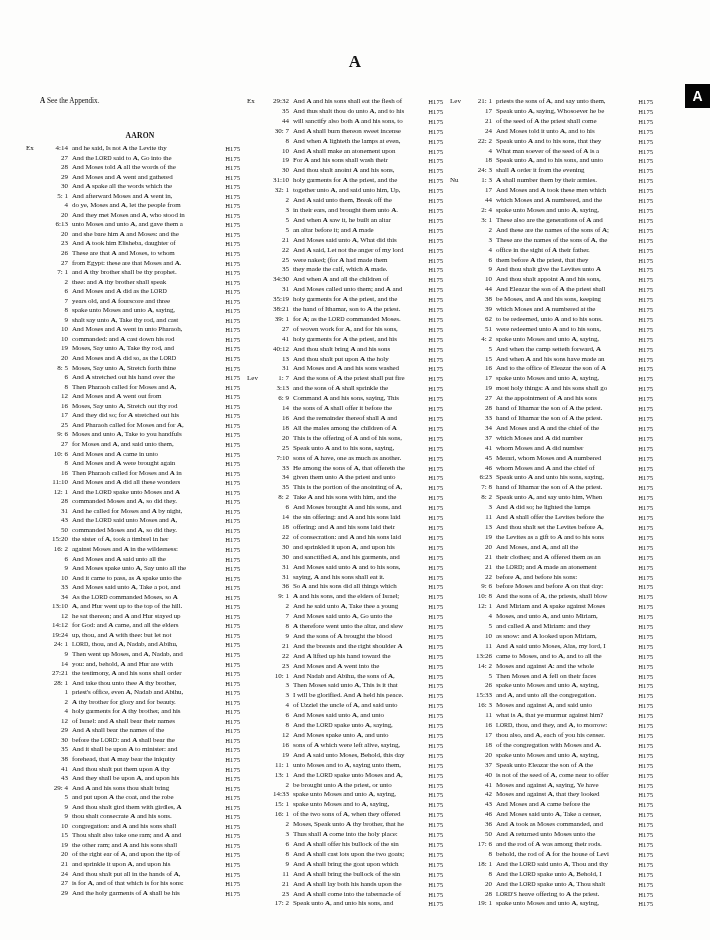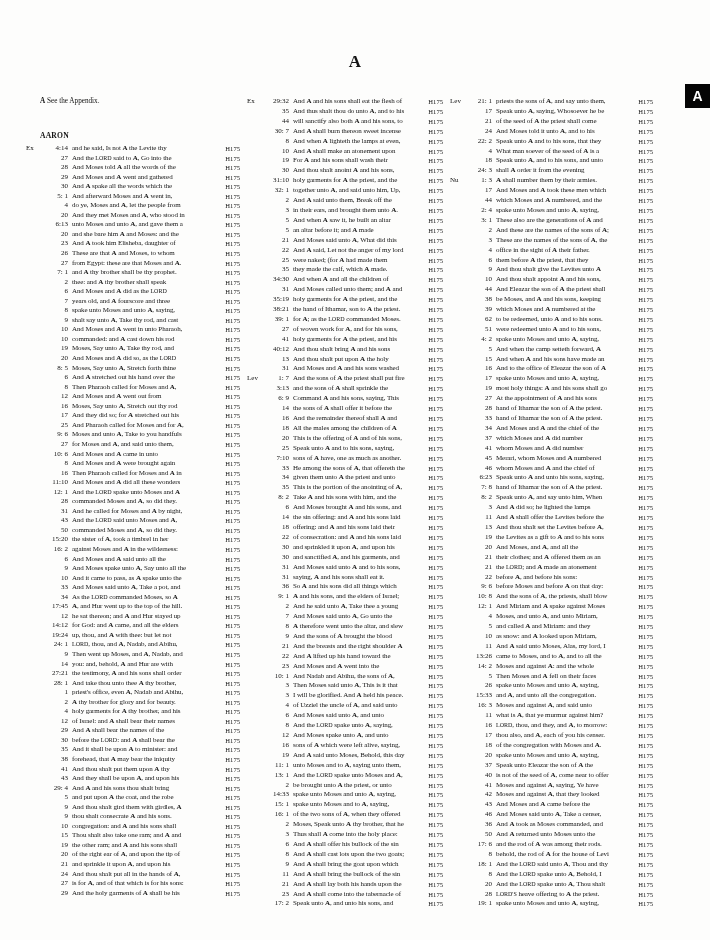--- a/index.html
+++ b/index.html
@@ -16,21 +16,21 @@
     position:absolute; top:84px; right:0; width:25px; height:24px;
     background:#050505; color:#fff; display:flex; align-items:center; justify-content:center;
     font-family:"Liberation Sans", sans-serif; font-weight:bold; font-size:14px;
   }
   .col { position:absolute; top:97px; }
   .col-1 { left:26px;  width:214px; }
   .col-2 { left:247px; width:196px; }
   .col-3 { left:450px; width:203px; }
   .note { font-size:7.2px; padding-left:14px; margin-bottom:26px; white-space:nowrap; }
   .note .w { font-weight:bold; }
-  .heading { font-size:7.6px; font-weight:bold; padding-left:14px; margin-bottom:4px; letter-spacing:0.2px; }
+  .heading { font-size:7.6px; font-weight:bold; padding-left:14px; margin-bottom:4px; letter-spacing:0.2px;text-align:center; }
   .row { display:flex; font-size:7px; line-height:9.55px; white-space:nowrap; }
   .col-2 .row, .col-3 .row { line-height:9.9px; }
   .bk  { flex:none; width:17px; }
   .ref { flex:none; width:25px; text-align:right; }
   .txt { flex:1; margin-left:4px; overflow:hidden; letter-spacing:-0.1px; }
   .str { flex:none; width:24px; text-align:right; font-size:6.6px; }
   .txt b { font-weight:bold; }
   .sc  { font-size:6px; letter-spacing:0; }
 </style>
 </head>
@@ -331,21 +331,21 @@
       <span class="str">H175</span>
     </div>
     <div class="row">
       <span class="bk"></span>
       <span class="ref">34</span>
       <span class="txt">As the <span class="sc">LORD</span> commanded Moses, so <b>A</b></span>
       <span class="str">H175</span>
     </div>
     <div class="row">
       <span class="bk"></span>
-      <span class="ref">17:45</span>
+      <span class="ref">13:10</span>
       <span class="txt"><b>A</b>, and Hur went up to the top of the hill.</span>
       <span class="str">H175</span>
     </div>
     <div class="row">
       <span class="bk"></span>
       <span class="ref">12</span>
       <span class="txt">he sat thereon; and <b>A</b> and Hur stayed up</span>
       <span class="str">H175</span>
     </div>
     <div class="row">

